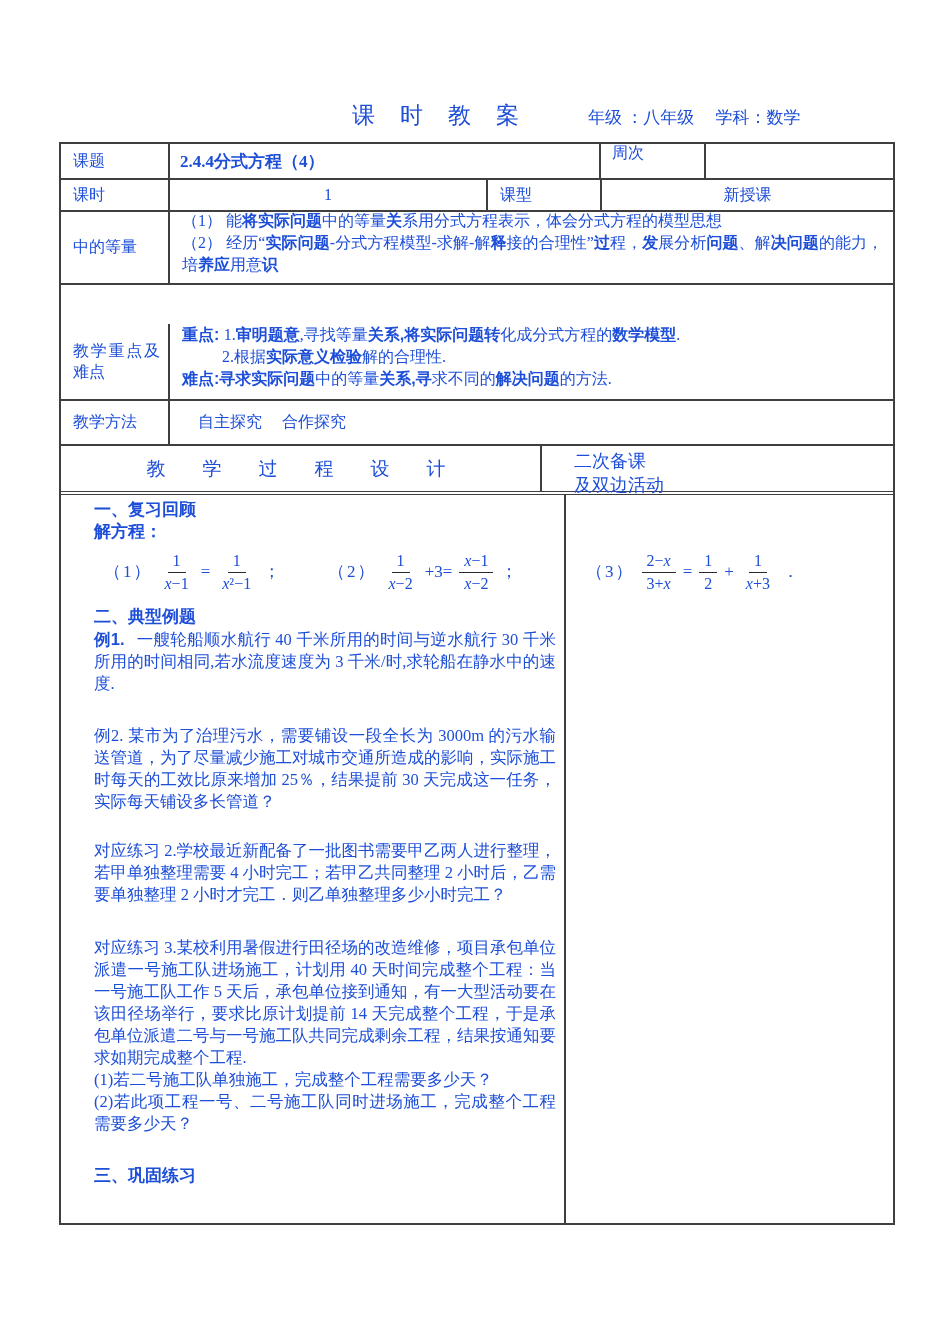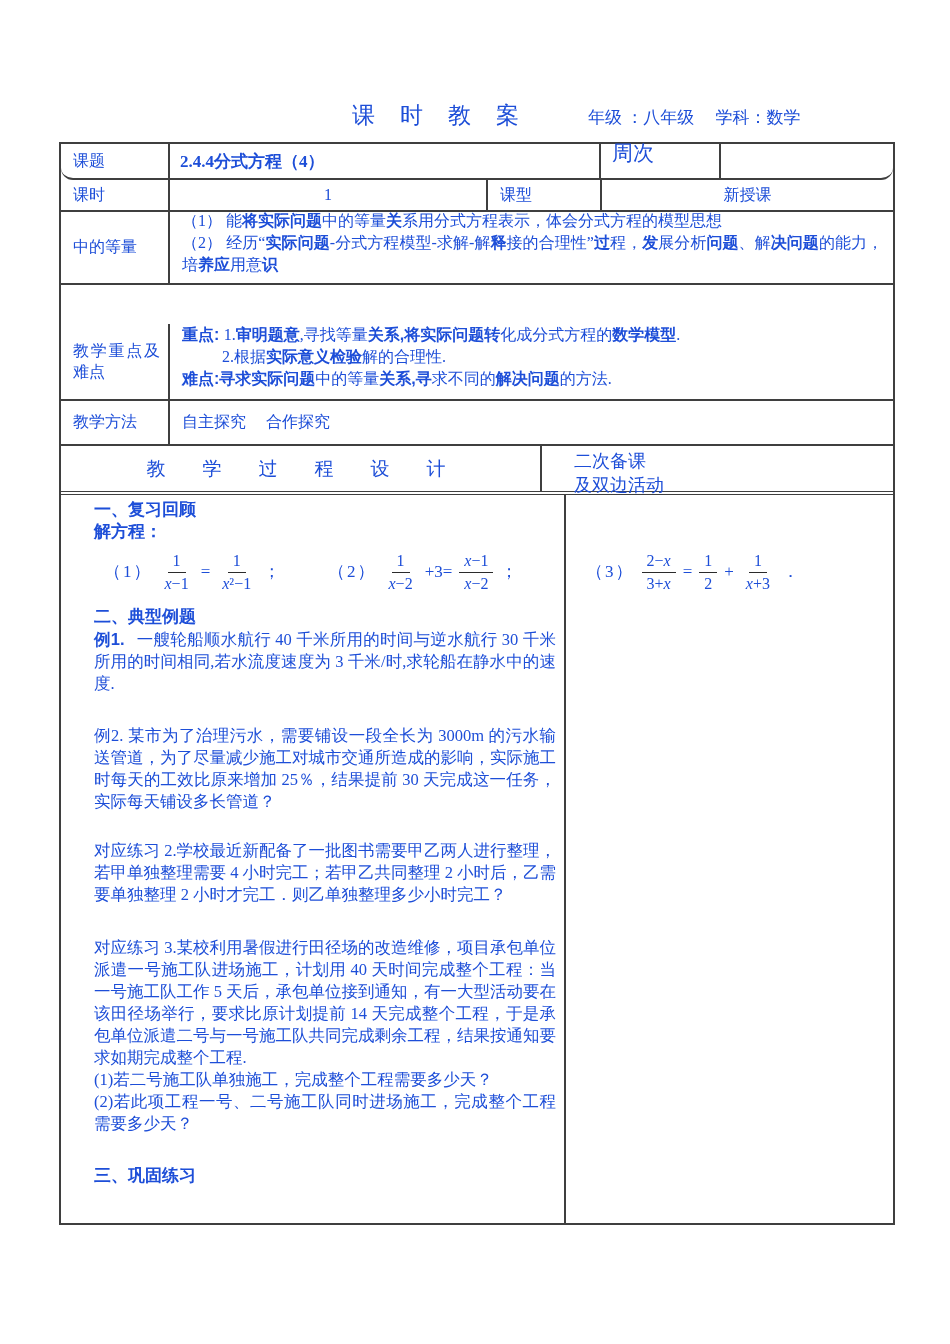--- a/index.html
+++ b/index.html
@@ -13,37 +13,37 @@
   .doc-meta  { position:absolute; left:588px; top:106px; font-size:17px; white-space:pre; }
 
   .tbl { position:absolute; left:59px; top:142px; width:836px; height:1083px;
          border:2px solid #3f3f3f; display:flex; flex-direction:column; }
   .row { display:flex; border-bottom:2px solid #3f3f3f; }
   .row.dbl { border-bottom:4px double #3f3f3f; }
   .row:last-child { border-bottom:none; }
   .cell { height:100%; border-right:2px solid #3f3f3f; display:flex; align-items:center; }
   .cell:last-child { border-right:none; }
 
-  .r1 { height:36px;border-radius:12px; } .r2 { height:32px; } .r3 { height:73px; }
+  .r1 { height:36px; } .r2 { height:32px; } .r3 { height:73px; }
   .r4 { height:77px;margin-top:39px; } .r5 { height:45px; } .r6 { height:49px; }
   .r7 { flex:1; align-items:stretch;margin-left:24px; }
 
   .w-label { width:109px; padding:4px 8px 4px 12px; font-size:16px; }
   .label-justify span { display:block; width:100%; text-align:justify; text-justify:inter-ideograph; }
   .v-topic { width:431px; padding:4px 10px; font-size:17px; font-weight:bold; }
-  .w-week  { width:120px; padding:4px 8px 20px 11px; font-size:21px; }
+  .w-week  { width:105px; padding:4px 8px 20px 11px; font-size:16px; }
   .v-week  { flex:1; }
   .v-period{ width:318px; justify-content:center; font-size:16px; }
   .w-type  { width:114px; padding:4px 8px 4px 12px; font-size:16px; }
   .v-type  { flex:1; justify-content:center; font-size:16px; }
 
   .v-flow  { flex:1; flex-direction:column; align-items:stretch; justify-content:center;
              padding:4px 10px 13px 12px; font-size:16px; line-height:22px; }
   .v-flow .indent { padding-left:40px; }
-  .v-method { flex:1; padding:4px 10px 4px 12px; font-size:16px; white-space:pre; }
+  .v-method { flex:1; padding:4px 10px 4px 28px; font-size:16px; white-space:pre; }
 
   .hdr-left { width:481px; justify-content:center; font-size:19px; letter-spacing:9px; white-space:pre; }
   .hdr-right{ flex:1; flex-direction:column; align-items:flex-start; justify-content:flex-start;
               padding:3px 6px 0 32px; font-size:18px; line-height:24px; }
 
   .content-left { width:481px; border-right:2px solid #3f3f3f; display:block;
                   padding:2px 8px 0 9px; font-size:16.5px; line-height:22px; }
   .content-right{ flex:1; display:block; }
 
   .h-bold { font-weight:bold; font-size:17px; }

